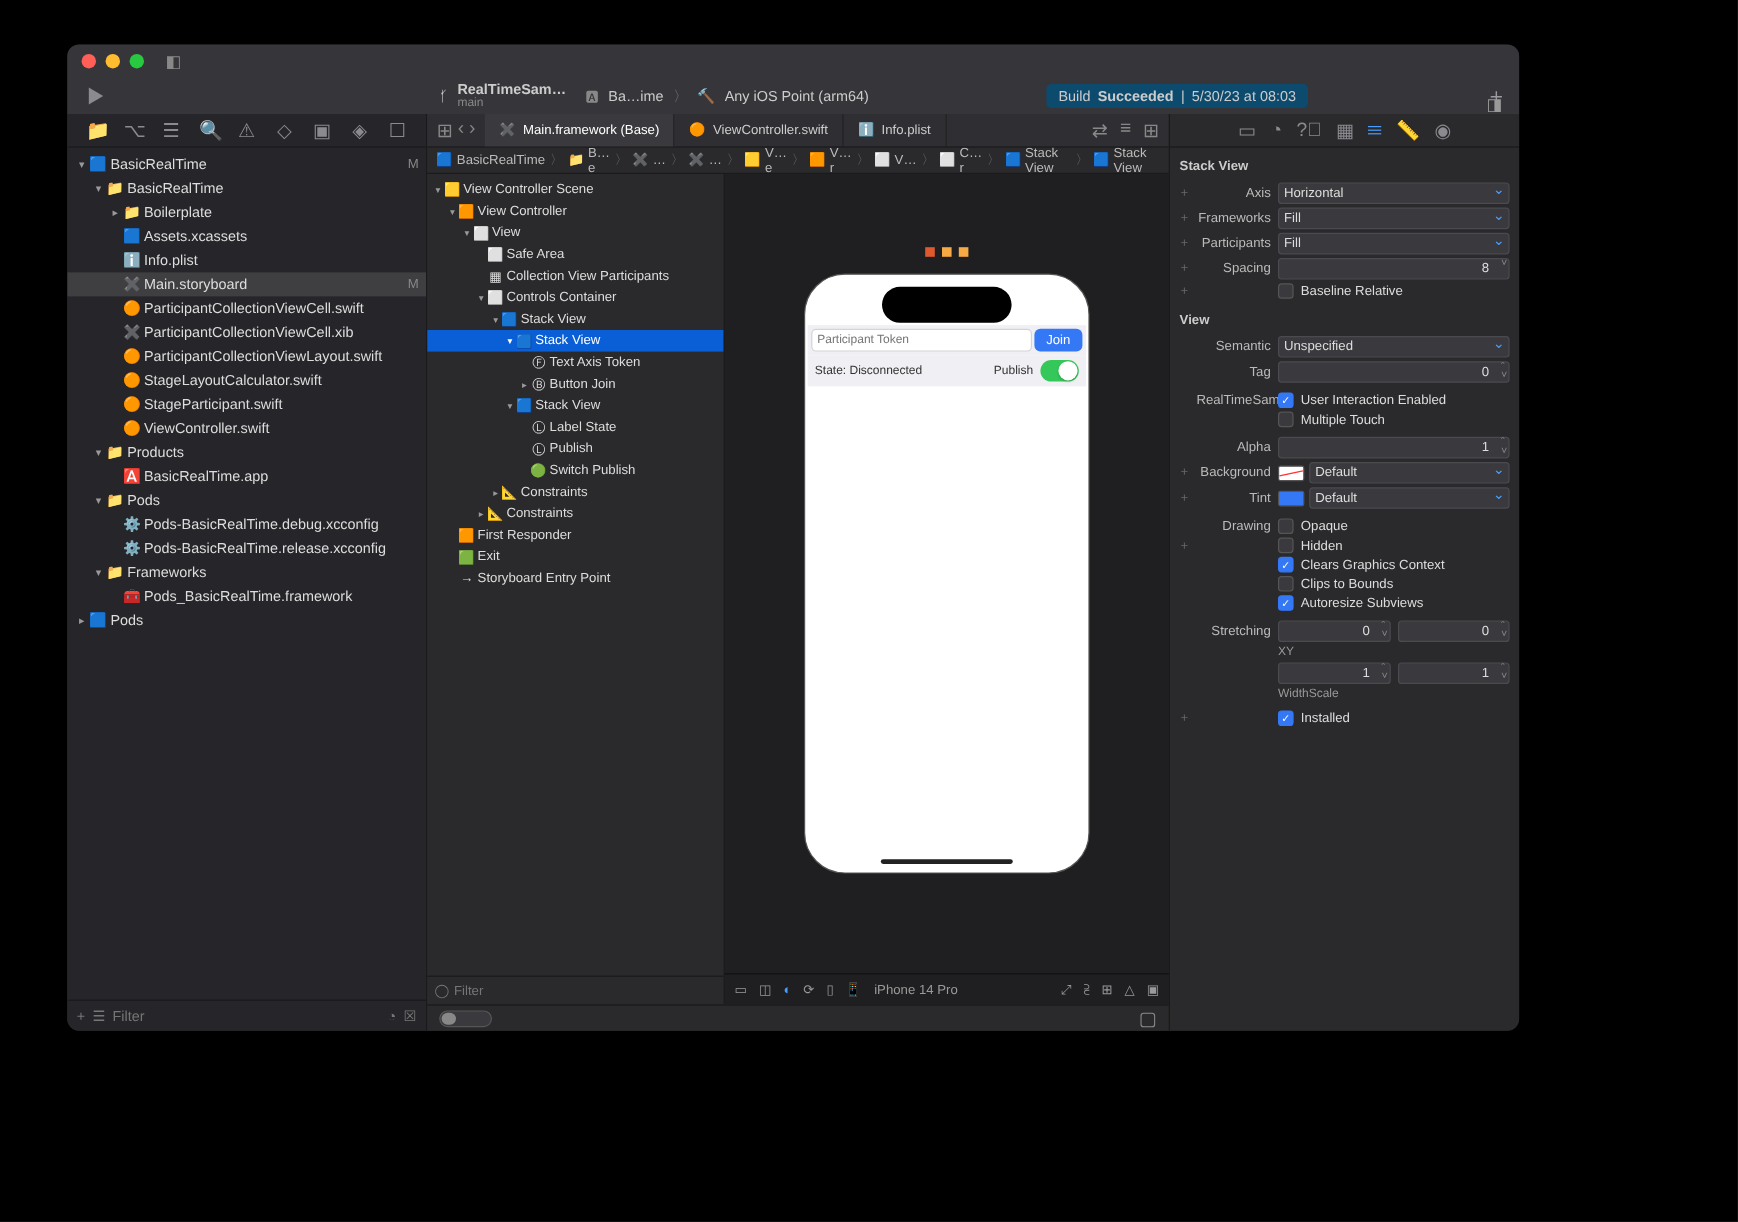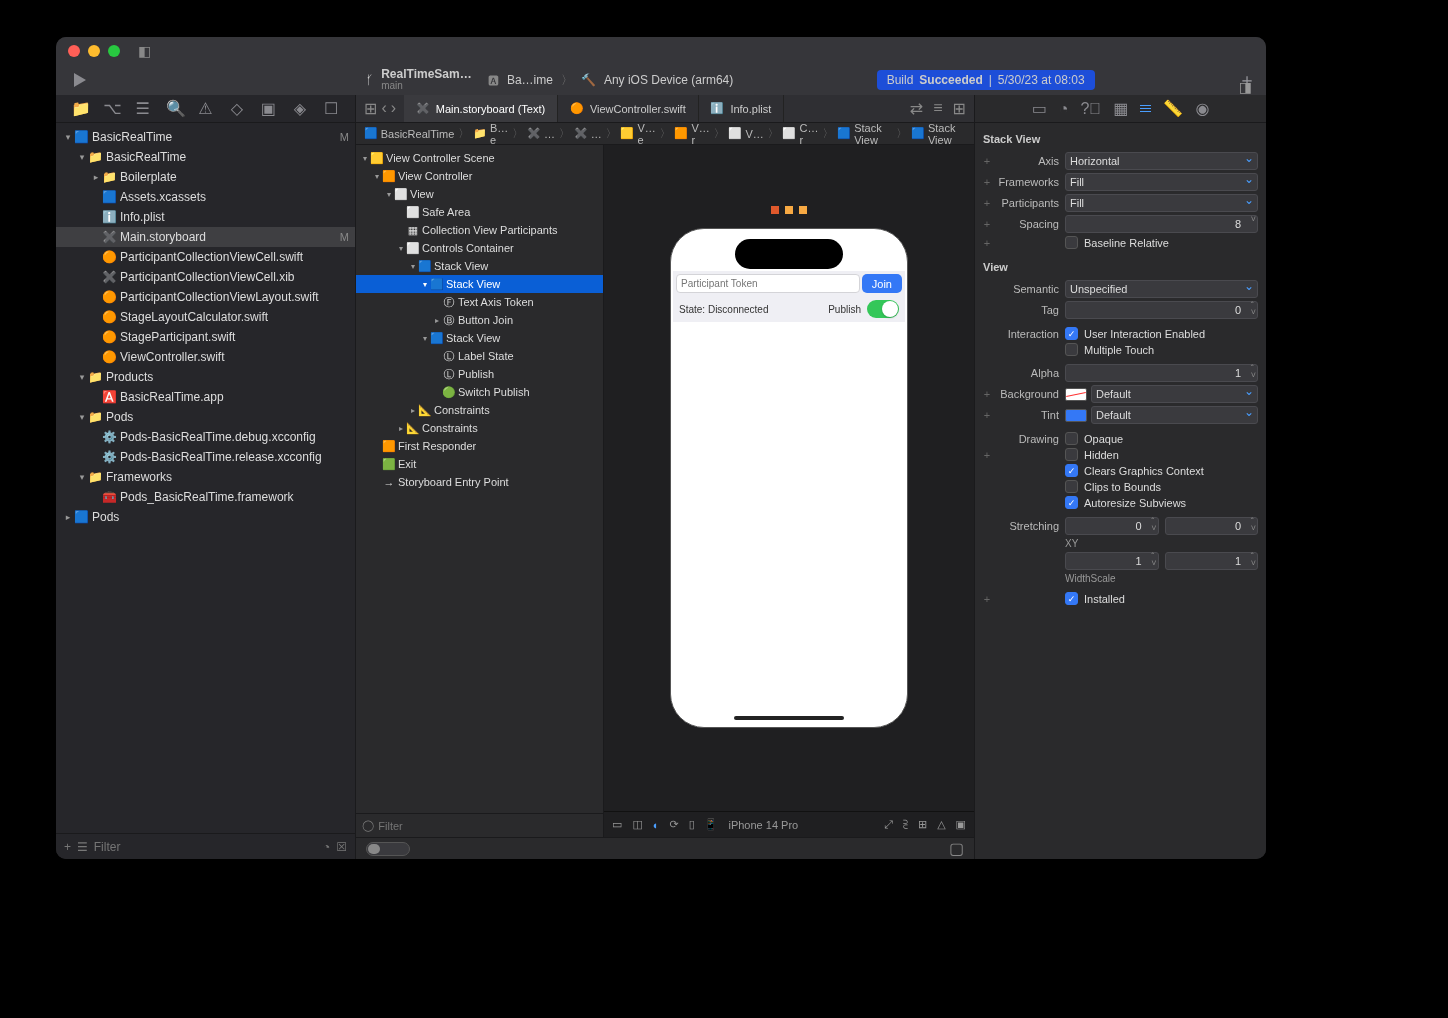--- a/index.html
+++ b/index.html
@@ -10,21 +10,21 @@
 .traffic .dot { width: 12px; height: 12px; border-radius: 50%; }
 .dot.red { background: #ff5f57; }
 .dot.yellow { background: #febc2e; }
 .dot.green { background: #28c840; }
 .toolbar-row { height: 30px; background: #36363a; display: flex; align-items: center; }
 .left-toolbar-area { width: 300px; display: flex; align-items: center; gap: 14px; padding-left: 18px; color: #9b9ba0; }
 .center-toolbar { flex: 1; display: flex; align-items: center; justify-content: space-between; padding: 0 10px; }
 .play-icon { width: 0; height: 0; border-left: 12px solid #8a8a8f; border-top: 7px solid transparent; border-bottom: 7px solid transparent; margin-right: 10px; }
 .scheme-box { display: flex; align-items: center; gap: 8px; color: #ccc; font-size: 12px; }
 .scheme-box .divider { color: #777; }
-.build-status { font-size: 12px; color: #ccc; display: flex; align-items: center; gap: 6px; background: #1d4ed8; padding: 3px 10px; border-radius: 4px; }
+.build-status { font-size: 12px; color: #ccc; display: flex; align-items: center; gap: 6px; background: #0c4a6e; padding: 3px 10px; border-radius: 4px; }
 .plus-icon { color: #9b9ba0; font-size: 18px; font-weight: 200; }
 .body-row { flex: 1; display: flex; min-height: 0; }
 
 .navigator { width: 300px; background: #26262a; display: flex; flex-direction: column; border-right: 1px solid #1a1a1c; }
 .nav-tab-icons { height: 28px; display: flex; align-items: center; justify-content: space-around; padding: 0 8px; color: #8a8a8f; border-bottom: 1px solid #1a1a1c; }
 .nav-tab-icons span { width: 16px; text-align: center; cursor: pointer; }
 .nav-tab-icons .active { color: #4a9eff; }
 .nav-tree { flex: 1; overflow: auto; padding-top: 4px; }
 .tree-item { display: flex; align-items: center; height: 20px; font-size: 12px; color: #ddd; padding-right: 6px; cursor: pointer; }
 .tree-item.sel { background: #3f3f42; }
@@ -128,21 +128,21 @@
       <div class="scheme-box">
         <span>ᚶ</span>
         <span style="display:flex;flex-direction:column;line-height:11px;">
           <b>RealTimeSam…</b>
           <small style="color:#888">main</small>
         </span>
         <span style="margin-left:8px;color:#888">🅰</span>
         <span>Ba…ime</span>
         <span class="divider">〉</span>
         <span style="color:#888">🔨</span>
-        <span>Any iOS Device (arm64)</span>
+        <span>Any iOS Point (arm64)</span>
       </div>
       <div class="build-status">
         <span>Build</span>
         <b>Succeeded</b>
         <span>|</span>
         <span>5/30/23 at 08:03</span>
       </div>
       <span class="plus-icon">＋</span>
     </div>
   </div>
@@ -296,21 +296,21 @@
     <div class="editor">
       <div class="tab-bar">
         <div class="tab-nav-btns">
           <span>⊞</span>
           <span>‹</span>
           <span>›</span>
         </div>
         <div id="tabs" style="display:flex;height:100%">
             <div class="tab active">
               <span>✖️</span>
-              <span>Main.storyboard (Text)</span>
+              <span>Main.framework (Base)</span>
             </div>
             <div class="tab">
               <span>🟠</span>
               <span>ViewController.swift</span>
             </div>
             <div class="tab">
               <span>ℹ️</span>
               <span>Info.plist</span>
             </div>
           </div>
@@ -581,21 +581,21 @@
             <span class="sel-wrap"><select class="insp-select"><option>Unspecified</option></select></span>
           </div>
         <div class="insp-row">
             <span class="plusmark"></span>
             <span class="lbl">Tag</span>
             <span class="num-wrap"><input class="insp-num" value="0" style=""><span class="step">ˆ<br>˅</span></span>
           </div>
 
         <div class="insp-row" style="margin-top:8px">
             <span class="plusmark"></span>
-            <span class="lbl">Interaction</span>
+            <span class="lbl">RealTimeSam</span>
             <span class="check-row">
               <span class="chk on">✓</span>
               <span>User Interaction Enabled</span>
             </span>
           </div>
         <div class="insp-row">
             <span class="plusmark"></span>
             <span class="lbl"></span>
             <span class="check-row">
               <span class="chk"></span>

